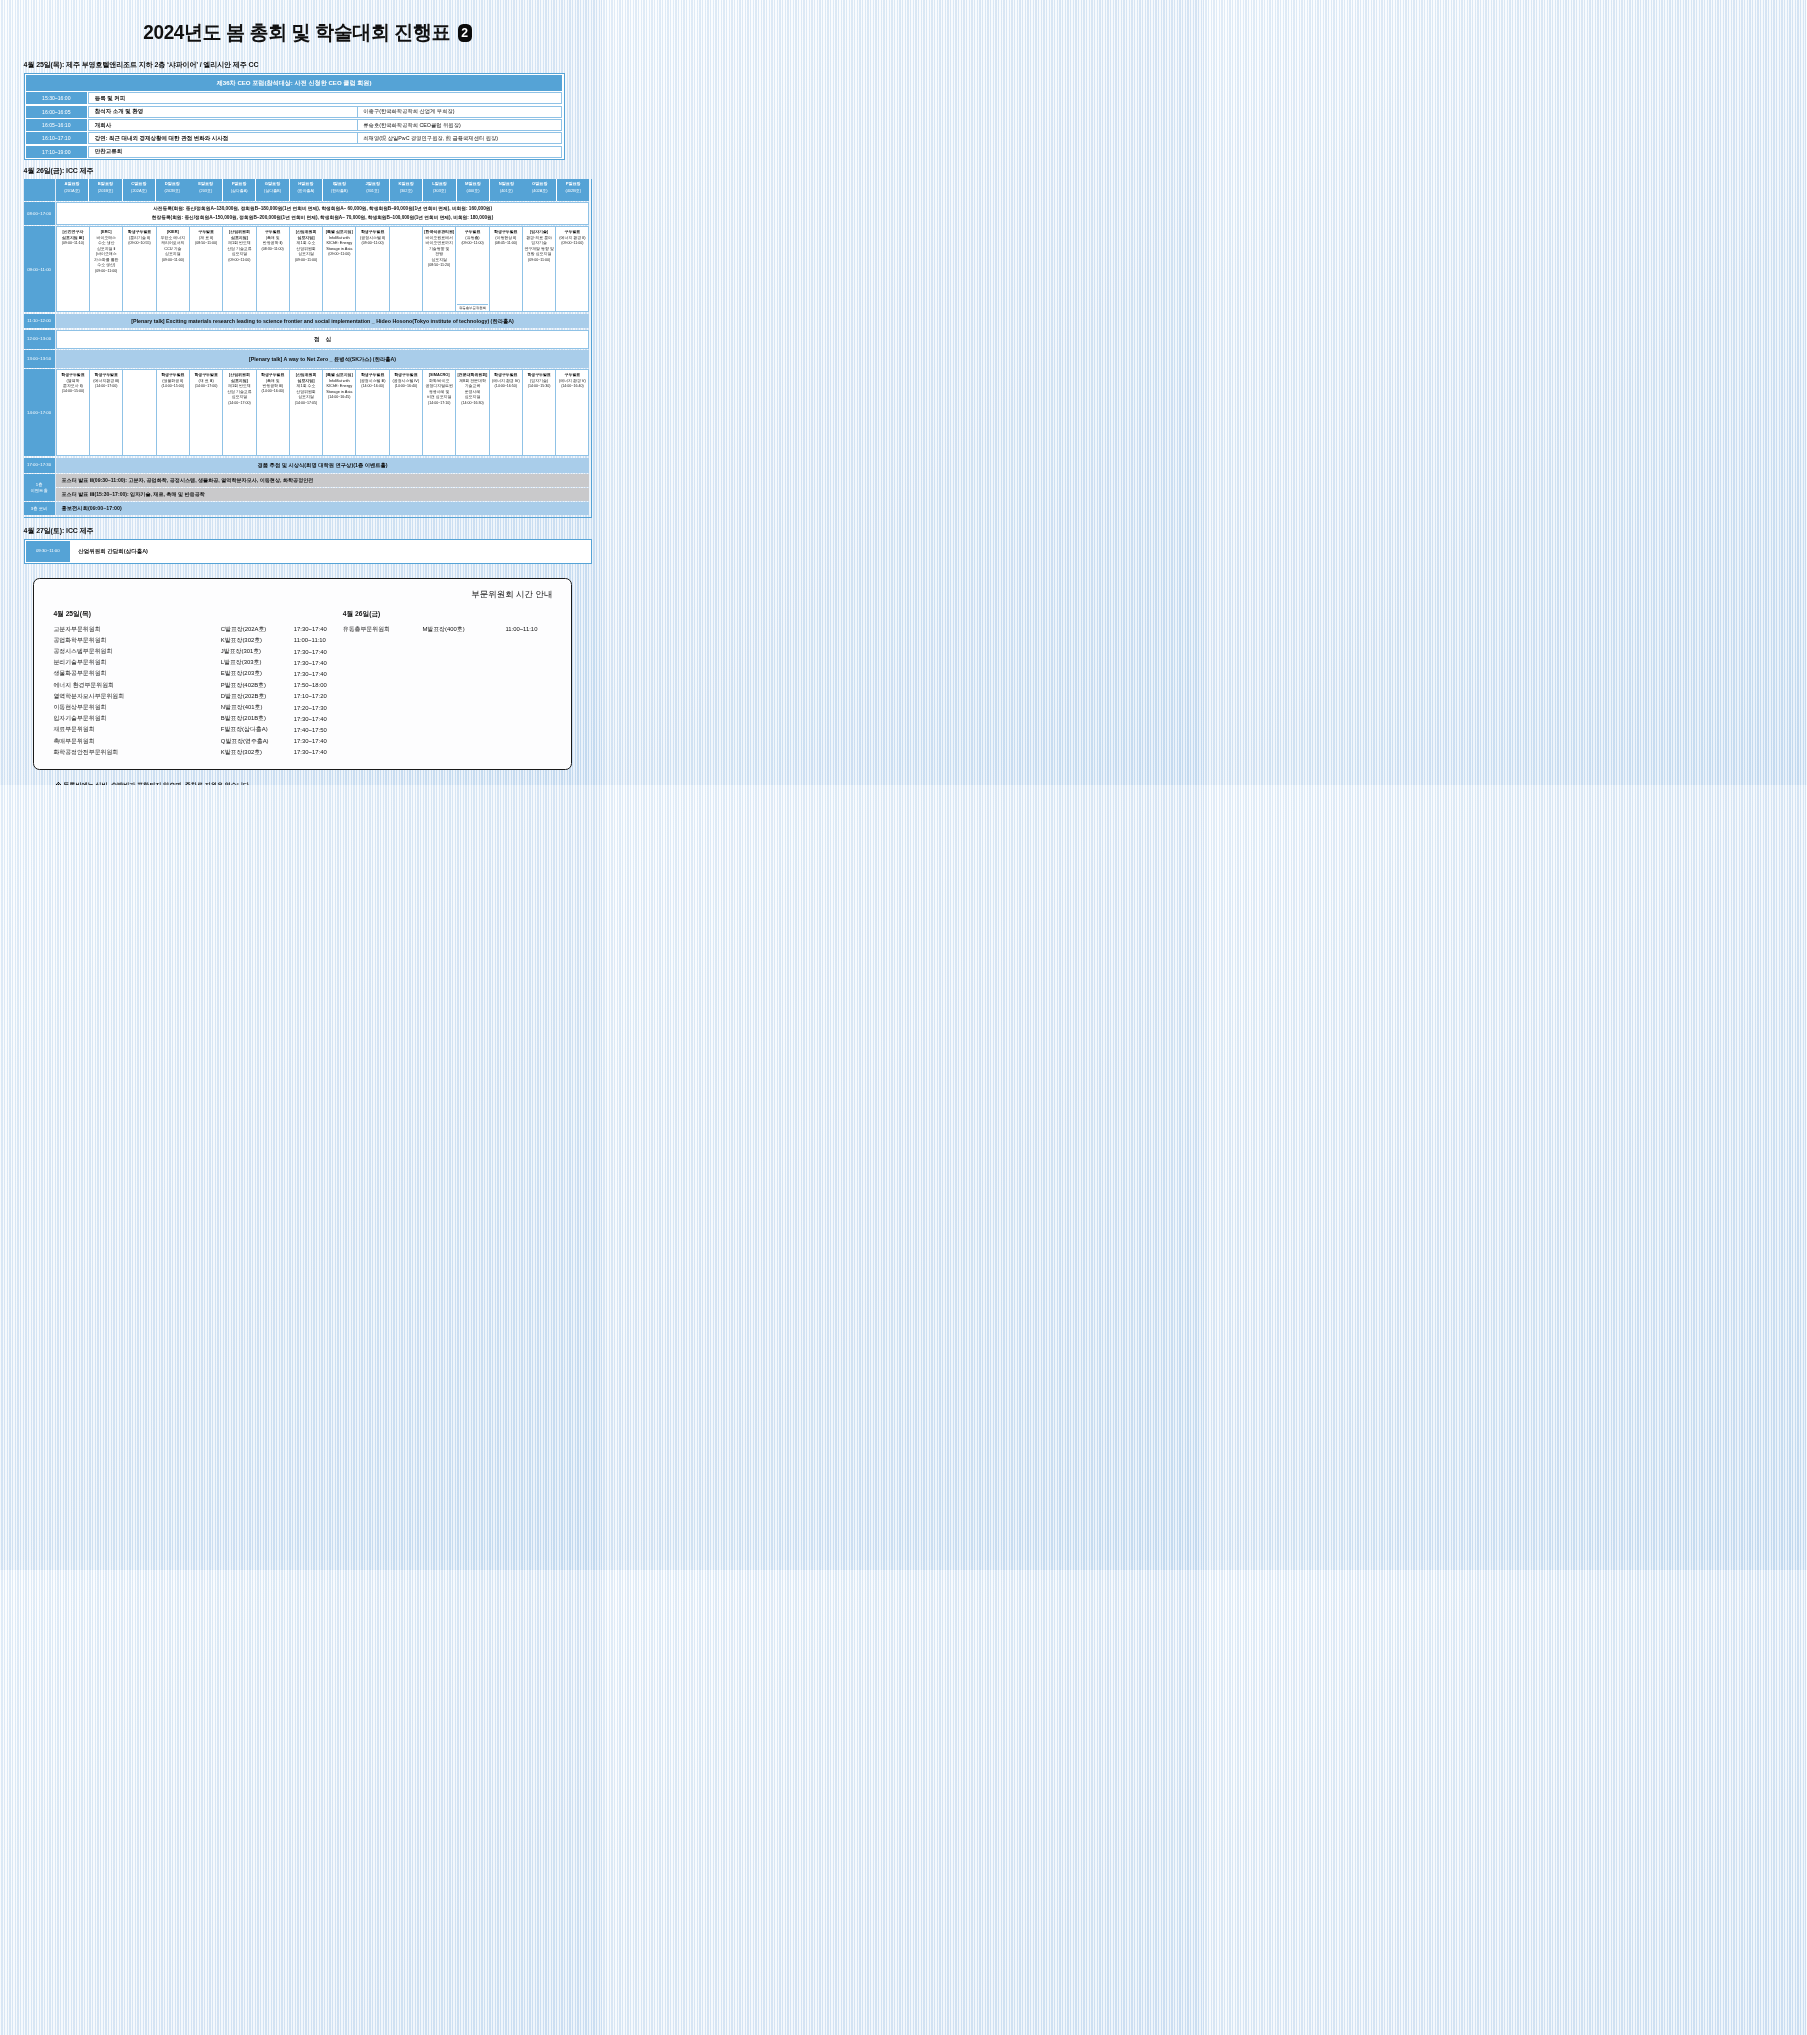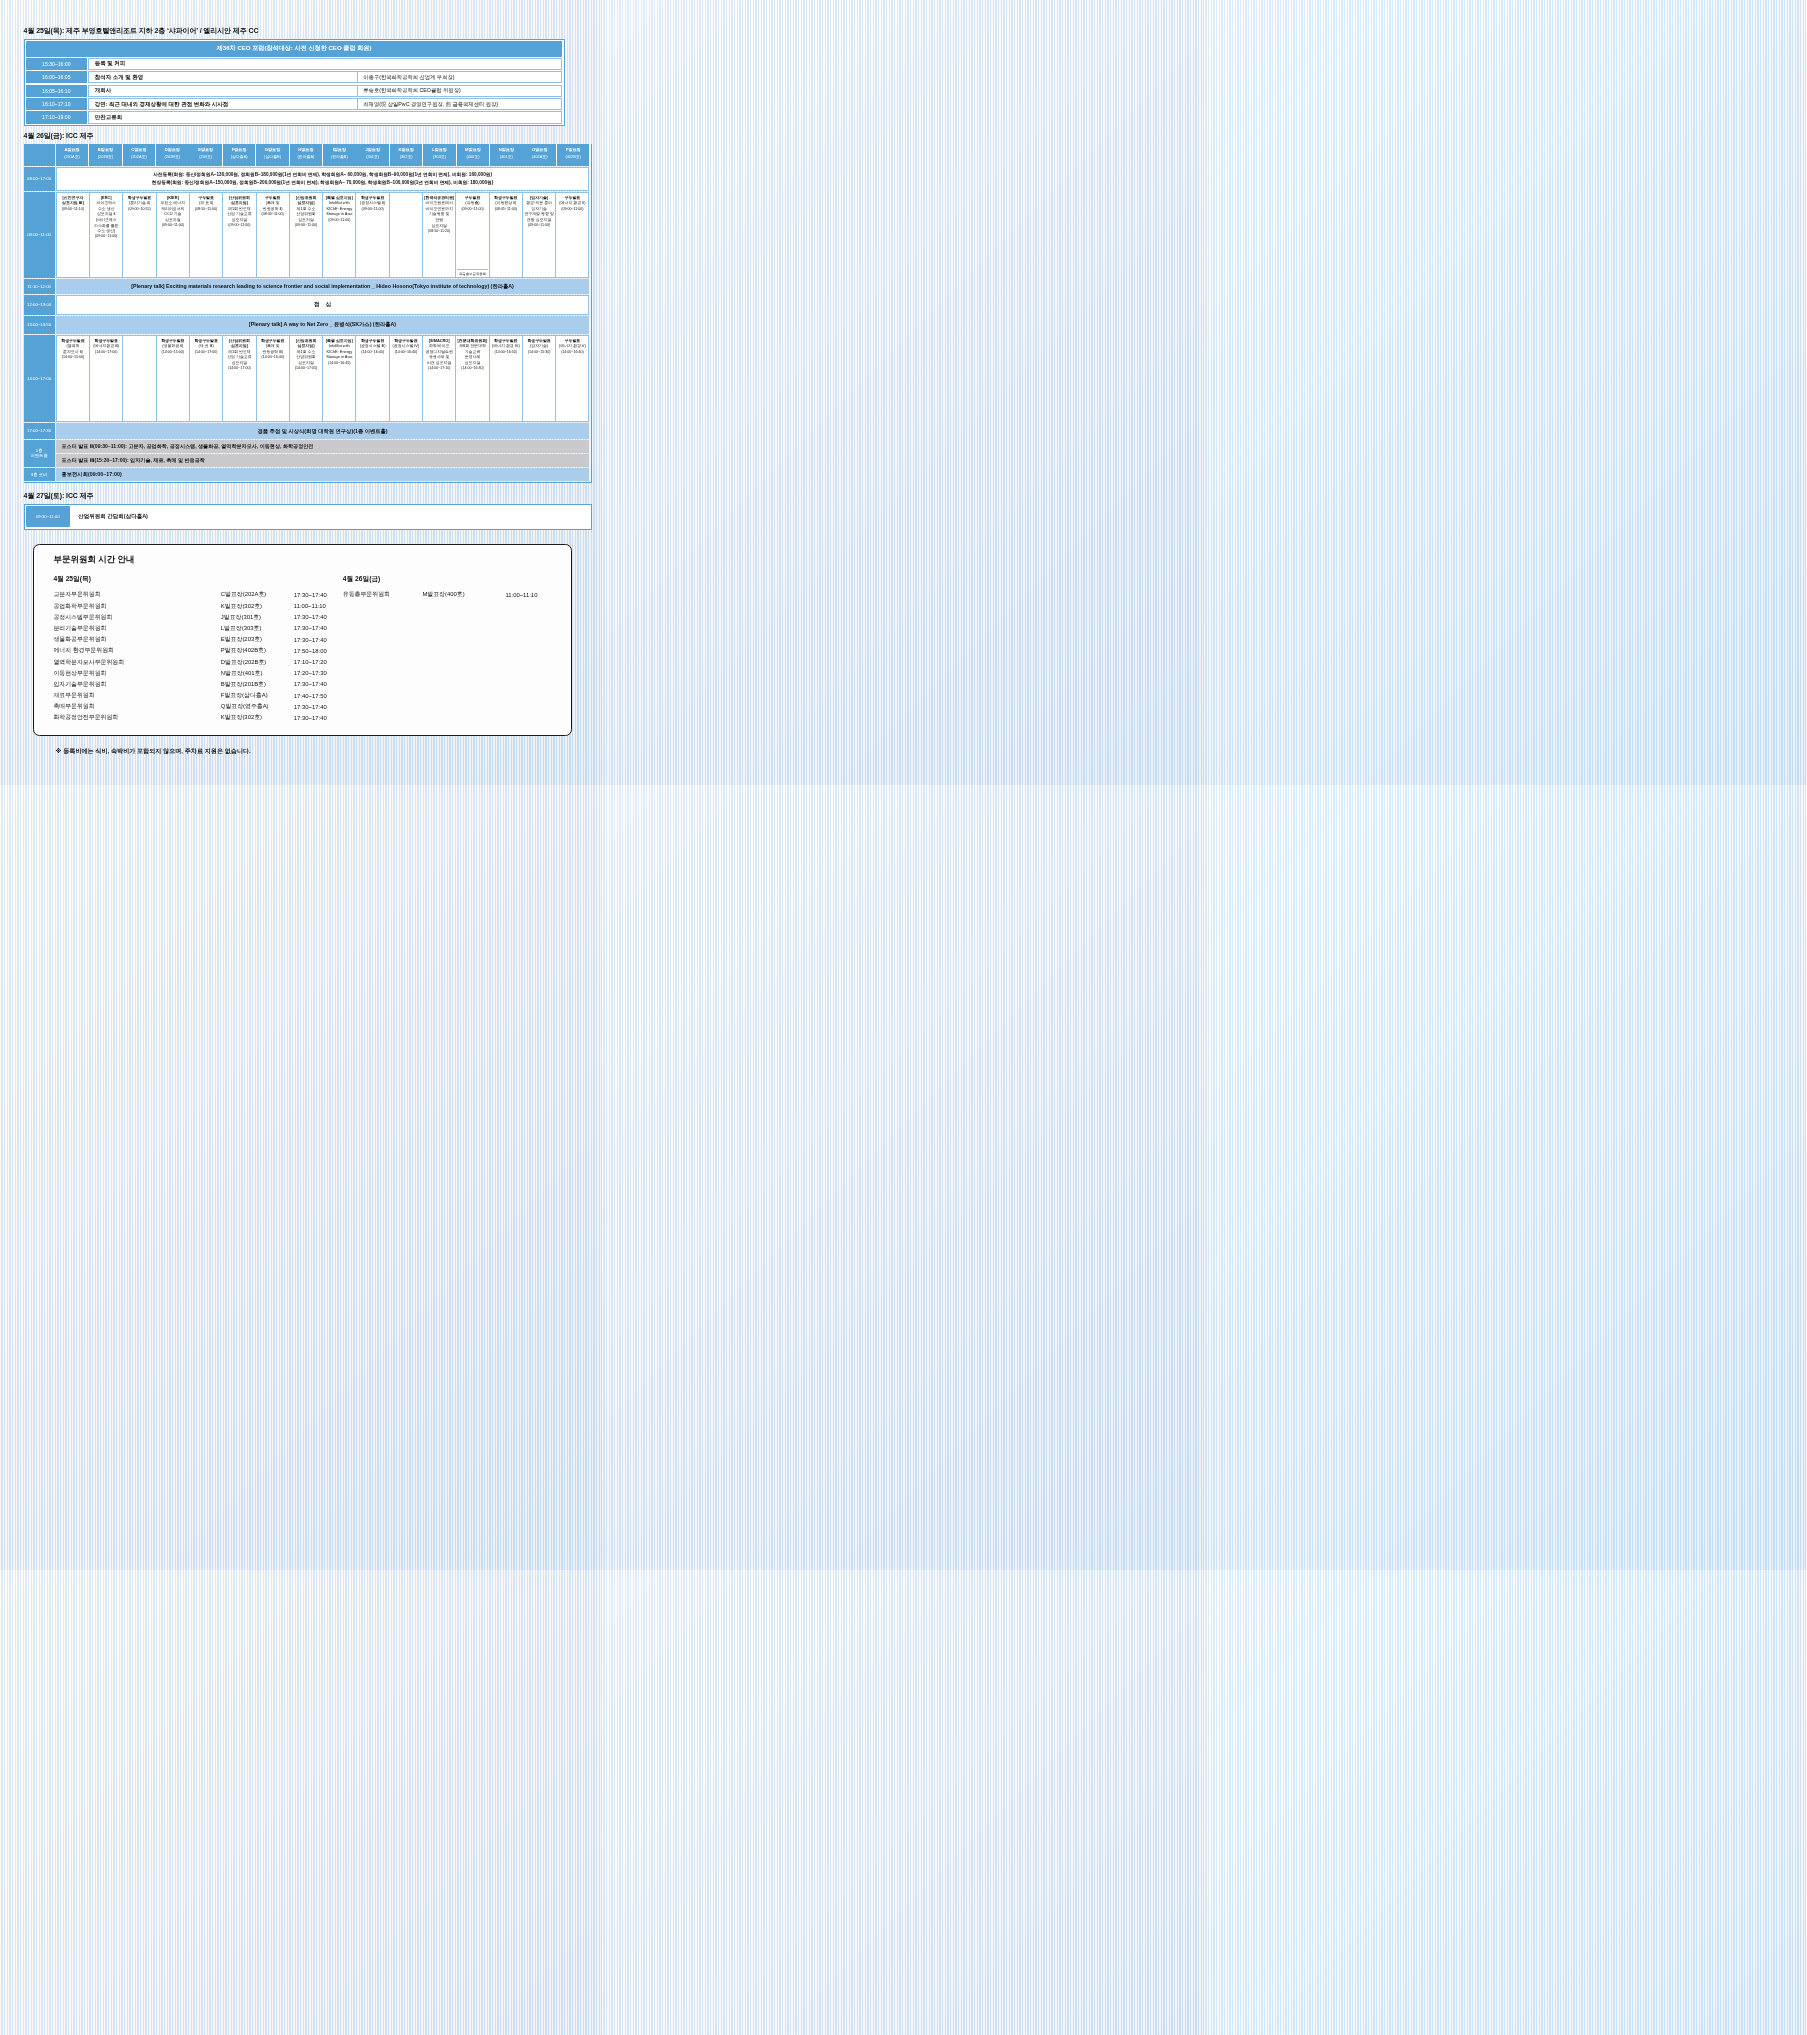--- a/index.html
+++ b/index.html
@@ -71,35 +71,39 @@
   .day3-box{width:568px;border:1.6px solid var(--blue);padding:1.2px;background:#fff;margin-top:2.4px;}
   .day3-row{display:flex;height:21px;}
   .day3-time{flex:0 0 44px;font-size:4.3px;}
   .day3-body{flex:1;background:#fff;display:flex;align-items:center;padding-left:7.3px;font-size:5.5px;font-weight:600;}
 
   
   .committee-box{
     width:539px;margin:14px 0 0 9.8px;background:#fdfdfe;
     border:1px solid #1a1a1a;border-radius:6.5px;padding:9.8px 19px 11.4px 19px;
   }
-  .committee-title{text-align:left;font-size:8.5px;font-weight:bold;margin-bottom:9px;}
+  .committee-title{text-align:right;font-size:8.5px;font-weight:normal;margin-bottom:9px;}
   .committee-cols{display:flex;}
   .committee-col{flex:0 0 58%;}
   .committee-col.right{flex:0 0 42%;}
   .committee-day{font-size:6.7px;font-weight:bold;margin-bottom:4.9px;}
   .c-row{display:grid;grid-template-columns:1fr 73px 49px;height:11.2px;align-items:center;font-size:5.9px;}
   .committee-col.right .c-row{grid-template-columns:1fr 83px 47px;}
 
   .footnote{margin:10.6px 0 0 32px;font-size:6.1px;font-weight:bold;}
 </style>
 </head>
 <body>
 
 <div class="page">
 
+  <div class="title-row">
+    <span class="title-text">2024년도 봄 총회 및 학술대회 진행표</span>
+    <span class="title-badge">2</span>
+  </div>
 
   <div class="sec-heading">4월 25일(목): 제주 부영호텔앤리조트 지하 2층 ‘샤파이어’ / 엘리시안 제주 CC</div>
 
   <div class="ceo-table">
     <div class="ceo-header">제36차 CEO 포럼(참석대상: 사전 신청한 CEO 클럽 회원)</div>
     <div id="ceo-rows">
         <div class="ceo-row">
           <div class="ceo-time">15:30~16:00</div>
           <div class="ceo-activity">등록 및 커피</div>
         </div>

